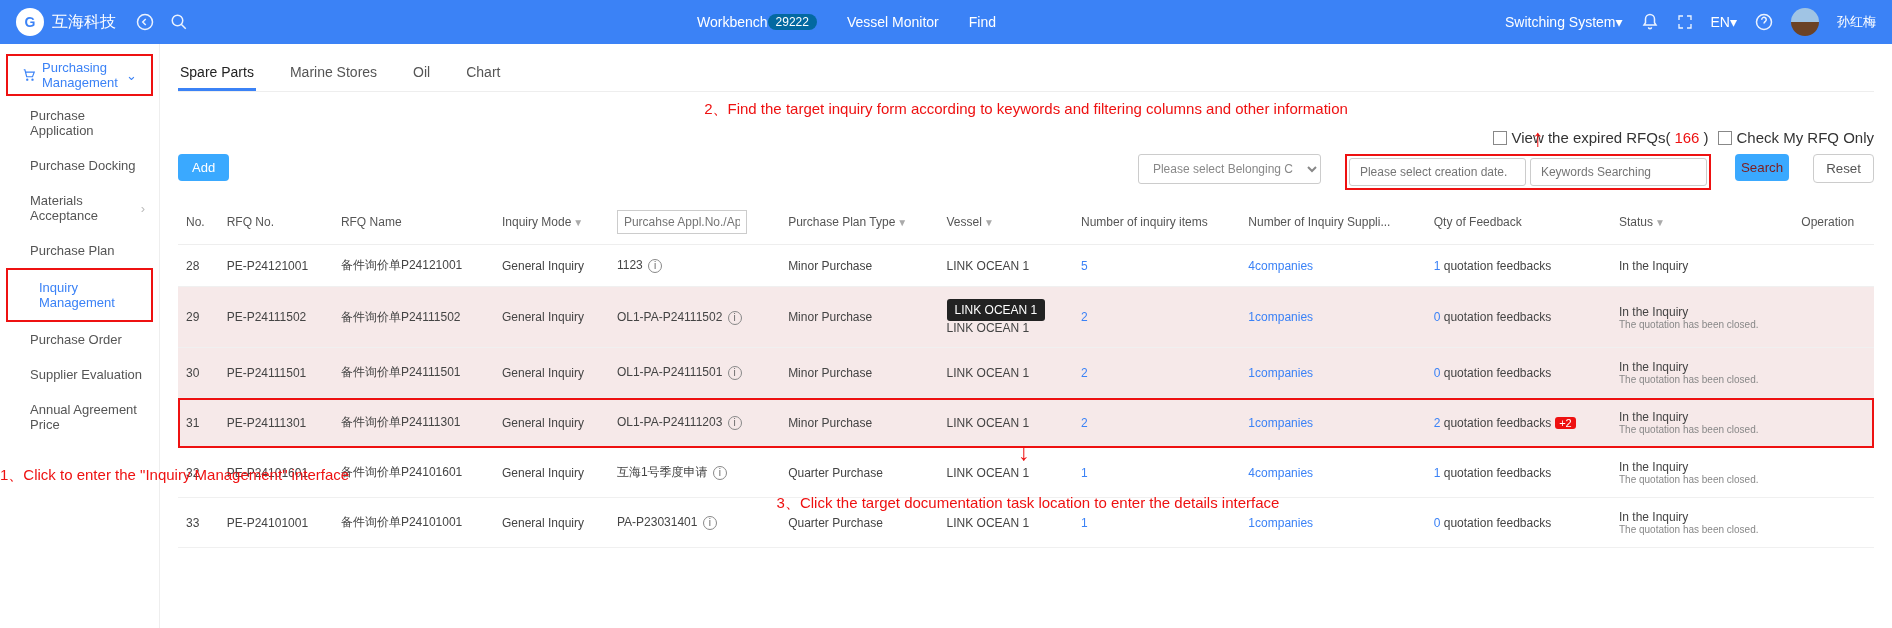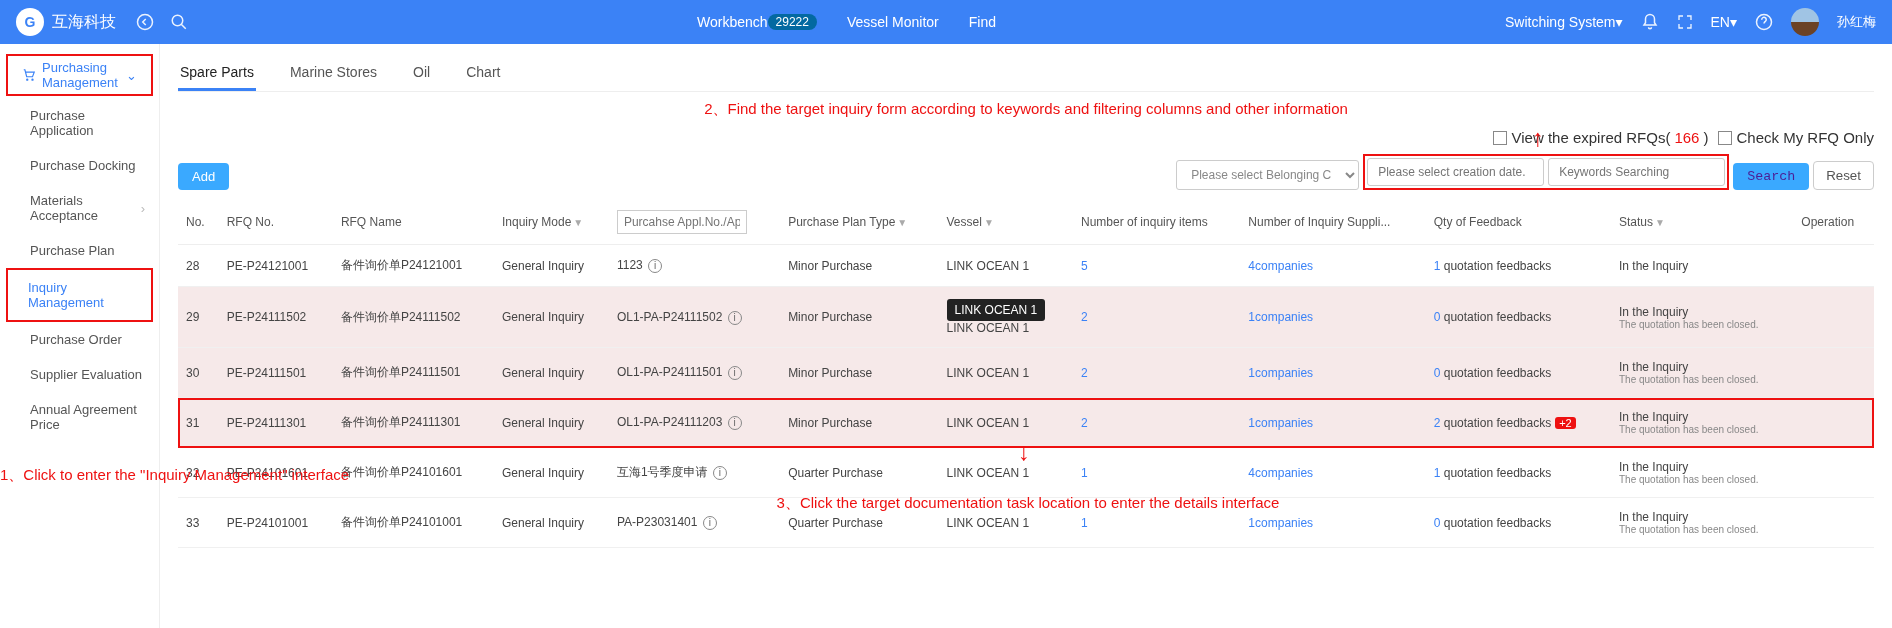--- a/index.html
+++ b/index.html
@@ -19,44 +19,44 @@
 .avatar { width: 28px; height: 28px; border-radius: 50%; background: linear-gradient(#a0c4e4 50%, #6b4226 50%); }
 
 
 .layout { display: flex; height: calc(100vh - 44px); }
 .sidebar { width: 160px; background: #fff; border-right: 1px solid #eee; padding-top: 8px; position: relative; overflow: visible; }
 .sidebar-group { padding: 4px 14px; color: #3b82f6; cursor: pointer; display: flex; align-items: center; gap: 6px; border: 2px solid #e11; margin: 2px 6px; }
 .sidebar-group .chev { margin-left: auto; color: #3b82f6; }
 .sidebar-item { padding: 10px 14px 10px 30px; color: #555; cursor: pointer; font-size: 13px; }
 .sidebar-item.with-arrow { display: flex; align-items: center; }
 .sidebar-item.with-arrow .chev-r { margin-left: auto; color: #bbb; }
-.sidebar-item.active { color: #3b82f6; border: 2px solid #e11; margin: 0 6px; padding-left: 20px; }
+.sidebar-item.active { color: #3b82f6; border: 2px solid #e11; margin: 0 6px; padding-left: 31px; }
 
 
 .main { flex: 1; padding: 12px 18px; overflow: auto; }
 .tabs { display: flex; gap: 32px; border-bottom: 1px solid #eee; margin-bottom: 8px; }
 .tab { padding: 8px 2px; cursor: pointer; color: #555; font-size: 14px; }
 .tab.active { color: #222; border-bottom: 3px solid #3b82f6; font-weight: 500; }
 
 .annotation { color: #e11; font-size: 15px; text-align: center; margin: 6px 0 10px; }
 .annotation-left { color: #e11; font-size: 15px; position: absolute; left: 0; top: 422px; white-space: nowrap; z-index: 5; }
 
 .top-controls { display: flex; align-items: center; justify-content: flex-end; gap: 10px; margin-bottom: 8px; }
 .checkbox-wrap { display: flex; align-items: center; gap: 4px; font-size: 15px; }
 .checkbox-wrap .count { color: #e11; }
 .checkbox { width: 14px; height: 14px; border: 1px solid #888; }
 
-.filter-row { display: flex; align-items: flex-end; gap: 4px; margin-bottom: 10px; }
+.filter-row { display: flex; align-items: flex-start; gap: 24px; margin-bottom: 10px; }
 .btn-add { background: #3aa9ff; color: #fff; border: none; padding: 6px 14px; border-radius: 4px; cursor: pointer; font-size: 13px; }
 .filter-spacer { flex: 1; }
 .sel, .inp { border: 1px solid #ccc; padding: 6px 10px; border-radius: 3px; font-size: 12px; background: #fff; color: #888; }
 .sel { min-width: 160px; }
 .inp { min-width: 150px; }
 .filter-group-red { display: flex; gap: 4px; border: 2px solid #e11; padding: 2px; }
-.btn-search { background: #3aa9ff; color: #4c1d95; border: none; padding: 6px 14px; border-radius: 4px; cursor: pointer; font-family: Liberation Mono, monospace; }
+.btn-search { background: #3aa9ff; color: #7f1d1d; border: none; padding: 6px 6px; border-radius: 4px; cursor: pointer; }
 .btn-reset { background: #fff; border: 1px solid #ccc; padding: 6px 12px; border-radius: 4px; cursor: pointer; color: #555; }
 
 
 table { width: 100%; border-collapse: collapse; font-size: 12px; }
 th { text-align: left; padding: 10px 8px; color: #555; font-weight: normal; border-bottom: 1px solid #eee; white-space: nowrap; }
 td { padding: 12px 8px; border-bottom: 1px solid #f0f0f0; vertical-align: middle; color: #444; }
 th .caret { color: #aaa; font-size: 10px; margin-left: 2px; }
 .th-input { border: 1px solid #ccc; padding: 4px 6px; width: 130px; font-size: 12px; color: #888; }
 tr.striped { background: #f6e9e9; }
 tr.highlighted { outline: 2px solid #e11; outline-offset: -2px; }

